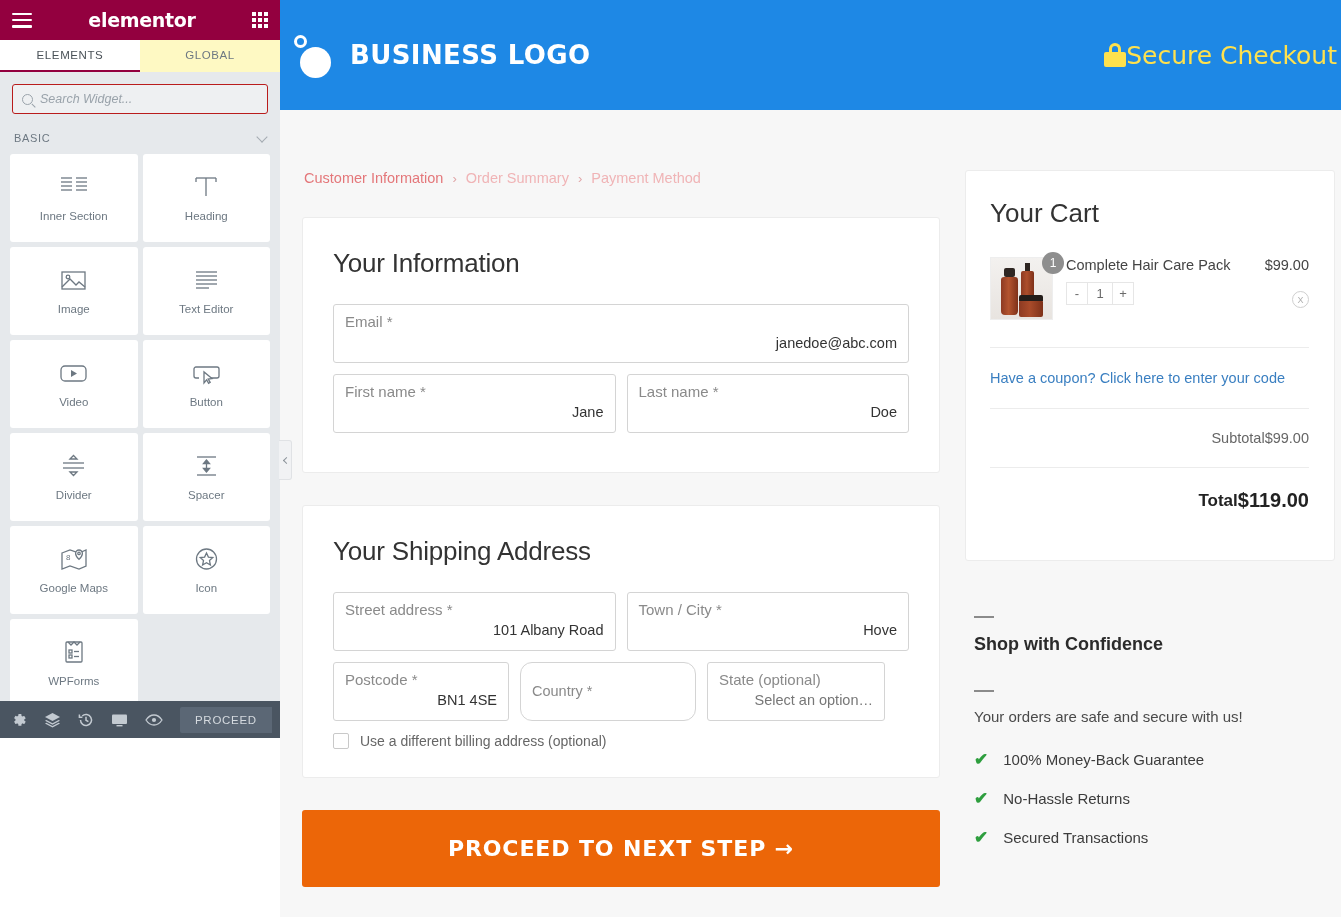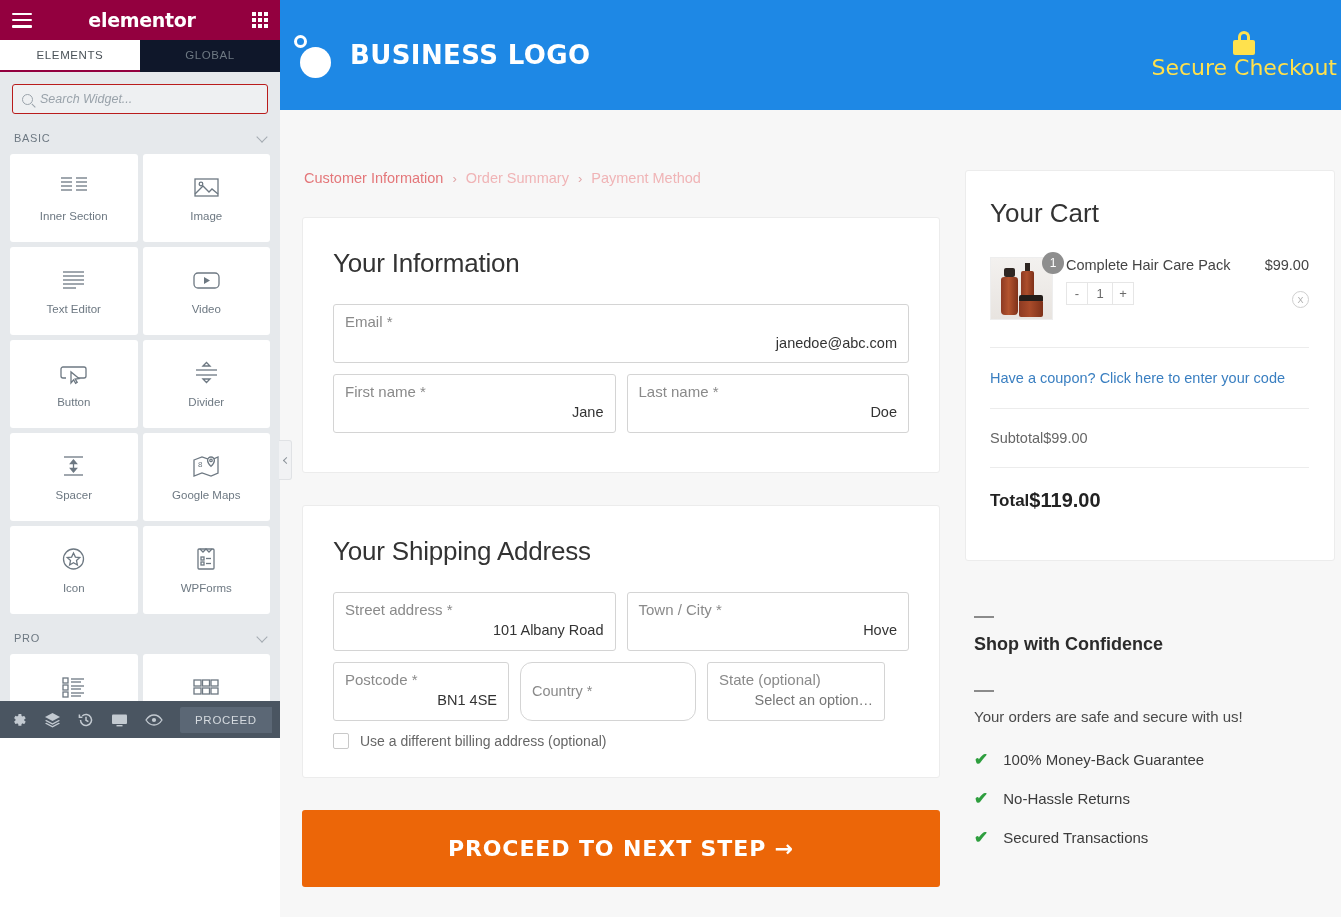--- a/index.html
+++ b/index.html
@@ -31,21 +31,21 @@
     color: #fff; font-size: 19px; font-weight: 700; letter-spacing: -0.3px;
     font-family: "DejaVu Sans", sans-serif;
   }
   .grid-icon { display: grid; grid-template-columns: repeat(3,4px); grid-template-rows: repeat(3,4px); gap: 2px; cursor: pointer; }
   .grid-icon i { background: #fff; display: block; width: 4px; height: 4px; }
 
   .panel-tabs { display: flex; height: 32px; flex: 0 0 32px; background: #fff; }
   .panel-tab {
     flex: 1; display: flex; align-items: center; justify-content: center;
     font-size: 11.5px; color: #6d7882; letter-spacing: 0.6px;
-    background: #0f172a; cursor: pointer; border-bottom: 2px solid transparent;
+    background: #fef9c3; cursor: pointer; border-bottom: 2px solid transparent;
   }
   .panel-tab.active { background: #fff; color: #495157; border-bottom: 2px solid #93003f; }
 
   .search-wrap { padding: 12px 12px 10px 12px; flex: 0 0 auto; background:#e6e9ec; }
   .search-box {
     height: 30px; background: #eef0f2; border: 1px solid #b91c1c;
     border-radius: 3px; display: flex; align-items: center; padding: 0 9px; gap: 7px;
   }
   .search-box .mag { width: 11px; height: 11px; border: 1.4px solid #9aa3ab; border-radius: 50%; position: relative; flex: 0 0 auto; }
   .search-box .mag::after { content: ""; position: absolute; width: 1.4px; height: 5px; background: #9aa3ab; right: -2px; bottom: -4px; transform: rotate(-45deg); }
@@ -112,23 +112,22 @@
   .logo-block { display: flex; align-items: center; gap: 12px; }
   .logo-mark { position: relative; width: 44px; height: 48px; }
   .logo-mark .dot-sm { position: absolute; left: 0px; top: 4px; width: 13px; height: 13px; border-radius: 50%; border: 3px solid #fff; }
   .logo-mark .dot-lg { position: absolute; left: 6px; top: 16px; width: 31px; height: 31px; border-radius: 50%; background: #fff; }
   .logo-text {
     color: #fff; font-size: 26px; font-weight: 700; letter-spacing: 0.4px;
     font-family: "DejaVu Sans", sans-serif;
   }
   .secure-checkout {
     margin-left: auto; display: flex; align-items: center; 
-    color: #ffe14d; font-size: 22px; padding-right: 4px;
+    color: #ffe14d; font-size: 25px; padding-right: 4px;
     font-family: "DejaVu Sans", sans-serif;
-    flex-direction: column;
   }
   .lock-icon { width: 22px; height: 24px; position: relative; flex: 0 0 auto; }
   .lock-icon .shackle {
     position: absolute; left: 5px; top: 0; width: 12px; height: 11px;
     border: 3px solid #ffe14d; border-bottom: none; border-radius: 6px 6px 0 0;
   }
   .lock-icon .body { position: absolute; left: 0; top: 9px; width: 22px; height: 15px; background: #ffe14d; border-radius: 2px; }
 
   .content-area { padding: 60px 0 0 0; display: flex; gap: 0; }
   .left-col { width: 660px; padding-left: 22px; flex: 0 0 660px; }
@@ -211,21 +210,21 @@
   }
   .stepper .st-val { width: 24px; border-left: none; border-right: none; cursor: text; }
   .remove-x {
     position: absolute; right: 0; top: 34px;
     width: 17px; height: 17px; border-radius: 50%;
     border: 1px solid #cfcfcf; color: #b0b0b0; font-size: 9px;
     display: flex; align-items: center; justify-content: center; cursor: pointer;
   }
   .cart-divider { height: 1px; background: #ececec; margin: 27px 0 0 0; }
   .coupon-link { display: block; font-size: 14.5px; color: #3a7fc1; padding: 22px 0 22px 0; cursor: pointer; }
-  .cart-row { display: flex; justify-content: flex-start; align-items: center; padding: 21px 0; }
+  .cart-row { display: flex; justify-content: flex-end; align-items: center; padding: 21px 0; }
   .cart-row .lbl { font-size: 14.5px; color: #666; }
   .cart-row .val { font-size: 14.5px; color: #666; }
   .cart-row.total .lbl { font-size: 17px; color: #222; font-weight: 700; }
   .cart-row.total .val { font-size: 20px; color: #222; font-weight: 700; }
 
   .confidence { padding: 55px 0 0 9px; width: 370px; }
   .dash { width: 20px; height: 2px; background: #8b8b8b; margin-bottom: 16px; }
   .conf-title { font-size: 18px; color: #2b2b2b; font-weight: 700; margin-bottom: 35px; }
   .conf-sub { font-size: 15px; color: #4a4a4a; margin-bottom: 26px; }
   .conf-item { display: flex; align-items: center; gap: 15px; margin-bottom: 22px; }
@@ -289,20 +288,31 @@
                 <line x1="2" y1="15" x2="13" y2="15"></line>
               <line x1="17" y1="3" x2="28" y2="3"></line>
                 <line x1="17" y1="7" x2="28" y2="7"></line>
                 <line x1="17" y1="11" x2="28" y2="11"></line>
                 <line x1="17" y1="15" x2="28" y2="15"></line>
             </svg>
           </span>
           <span class="widget-label">Inner Section</span>
         </div>
 
+        <div class="widget">
+          <span>
+            <svg width="26" height="24" viewBox="0 0 26 24" fill="none" stroke="#6d7882" stroke-width="1.3">
+              <line x1="3" y1="3" x2="23" y2="3"></line>
+                <line x1="3" y1="3" x2="3" y2="7"></line>
+                <line x1="23" y1="3" x2="23" y2="7"></line>
+              <line x1="13" y1="3" x2="13" y2="21"></line>
+            </svg>
+          </span>
+          <span class="widget-label">Heading</span>
+        </div>
 
         <div class="widget">
           <span>
             <svg width="27" height="24" viewBox="0 0 27 24" fill="none" stroke="#6d7882" stroke-width="1.3">
               <rect x="2" y="4" width="23" height="17"></rect>
               <circle cx="8" cy="9" r="1.8"></circle>
               <path d="M2 19 L10 11 L16 17 L19 14 L25 19"></path>
             </svg>
           </span>
           <span class="widget-label">Image</span>

